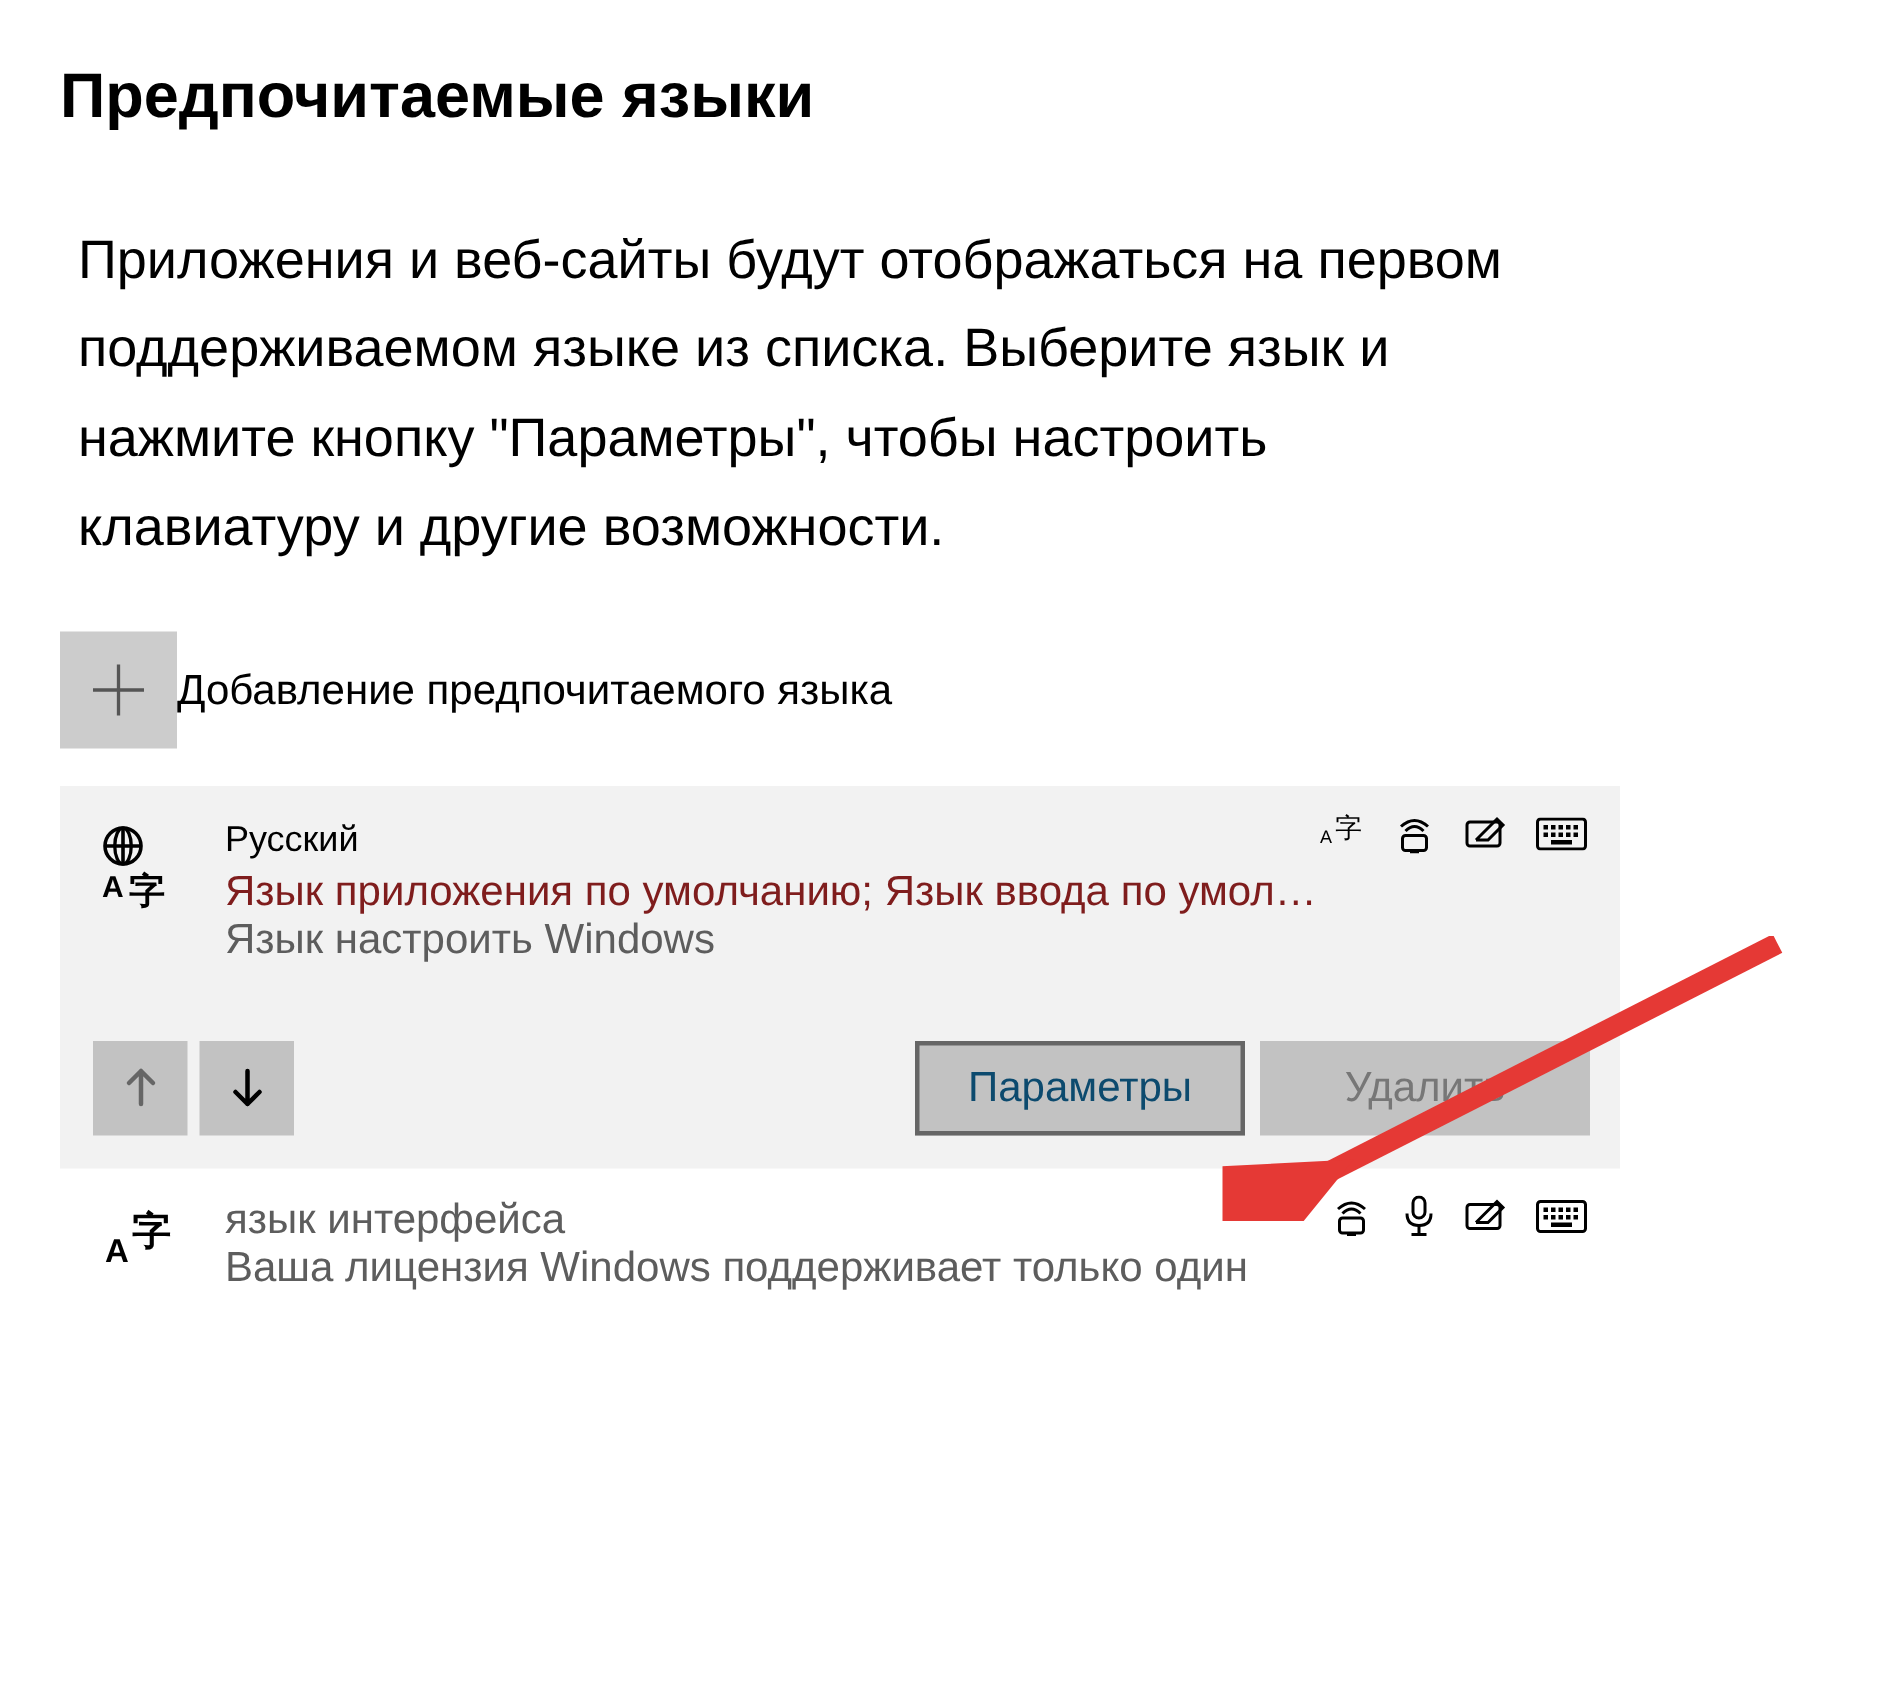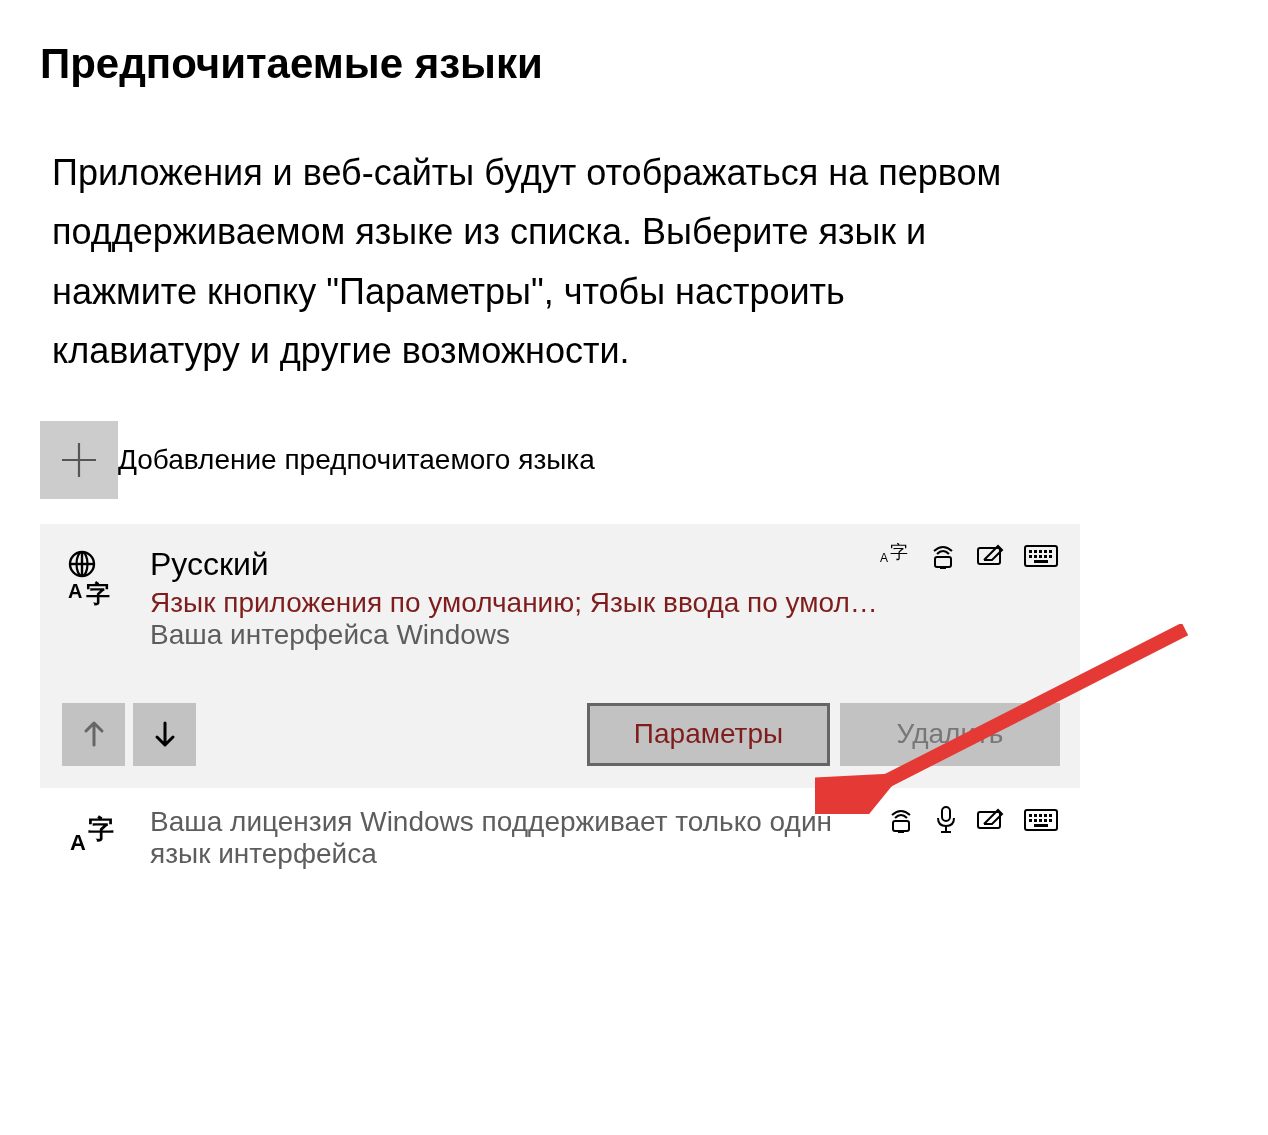--- a/index.html
+++ b/index.html
@@ -59,21 +59,21 @@
       flex-shrink: 0;
       display: flex;
       justify-content: center;
       padding-top: 4px;
     }
     .language-text {
       flex: 1;
       min-width: 0;
     }
     .lang-name {
-      font-size: 32px;
+      font-size: 24px;
       color: #000;
       margin-bottom: 4px;
     }
     .lang-sub {
       font-size: 28px;
       color: #7f1d1d;
       white-space: nowrap;
       overflow: hidden;
       text-overflow: ellipsis;
       max-width: 910px;
@@ -115,23 +115,23 @@
       font-size: 28px;
       display: flex;
       align-items: center;
       justify-content: center;
       background: #c2c2c2;
       border: none;
       font-family: inherit;
       cursor: pointer;
     }
     .btn.primary {
-      width: 243px;
+      width: 220px;
       border: 3px solid #666;
-      color: #7f1d1d;
+      color: #0c4a6e;
       text-align: center;
     }
     .btn.disabled {
       width: 220px;
       color: #777;
       cursor: default;
     }
     .annotation-arrow {
       position: absolute;
       pointer-events: none;
@@ -162,21 +162,21 @@
         <line x1="6" y1="14" x2="30" y2="14" stroke="#000" stroke-width="2.4"></line>
         <line x1="18" y1="2" x2="18" y2="26" stroke="#000" stroke-width="2.4"></line>
         <ellipse cx="18" cy="14" rx="5.5" ry="12" stroke="#000" stroke-width="2.2" fill="none"></ellipse>
         <text x="4" y="48" font-size="20" font-weight="600" fill="#000">A</text>
         <text x="22" y="52" font-size="24" font-weight="600" fill="#000">字</text>
       </svg>
     </div>
     <div class="language-text">
       <div class="lang-name">Русский</div>
       <div class="lang-sub">Язык приложения по умолчанию; Язык ввода по умол…</div>
-      <div class="lang-sub2">Ваша интерфейса Windows</div>
+      <div class="lang-sub2">Язык настроить Windows</div>
     </div>
   </div>
 
   <div class="feature-icons">
     <span>
       <svg width="30" height="28" viewBox="0 0 30 28">
         <text x="0" y="20" font-size="12" fill="#000">A</text>
         <text x="10" y="16" font-size="18" fill="#000">字</text>
       </svg>
     </span>
@@ -242,22 +242,22 @@
 
 <div class="language-entry plain" style="position:relative;">
   <div class="language-header">
     <div class="lang-icon">
       <svg width="58" height="52" viewBox="0 0 58 52">
         <text x="6" y="40" font-size="22" font-weight="600" fill="#000">A</text>
         <text x="24" y="28" font-size="26" font-weight="600" fill="#000">字</text>
       </svg>
     </div>
     <div class="language-text">
+      <div class="lang-sub2">язык интерфейса</div>
       <div class="lang-sub2">Ваша лицензия Windows поддерживает только один</div>
-      <div class="lang-sub2">язык интерфейса</div>
     </div>
   </div>
   <div class="feature-icons">
     <span>
       <svg width="30" height="26" viewBox="0 0 30 26">
         <path d="M6 8 Q15 0 24 8 M9 11 Q15 5 21 11" stroke="#000" stroke-width="2" fill="none"></path>
         <rect x="7" y="14" width="16" height="10" rx="2" stroke="#000" stroke-width="2" fill="none"></rect>
         <rect x="12" y="24" width="6" height="2" fill="#000"></rect>
       </svg>
     </span>

